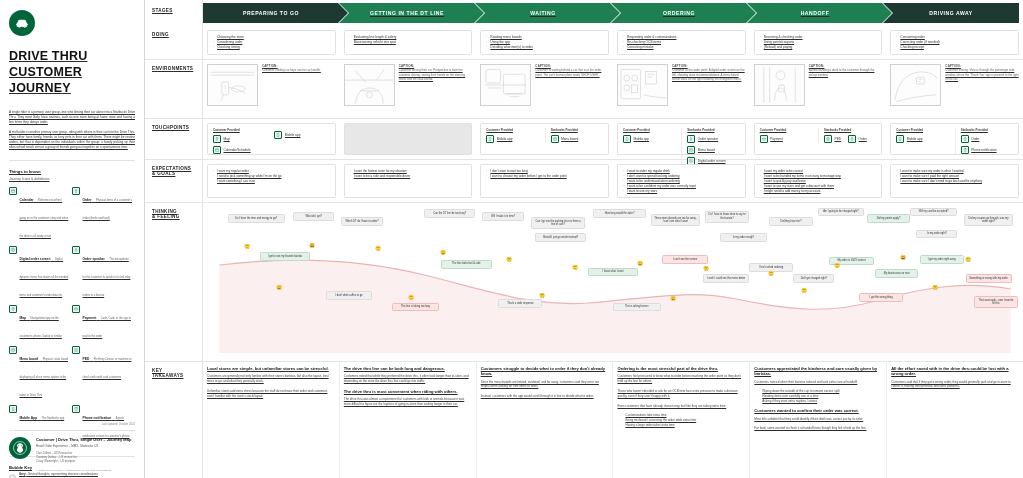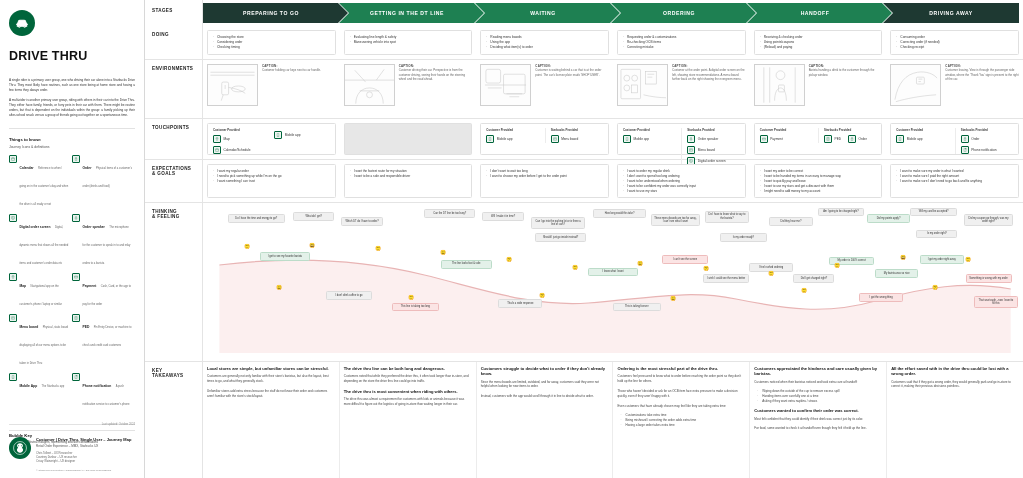--- a/index.html
+++ b/index.html
@@ -1,17 +1,17 @@
 <!DOCTYPE html>
 <html><head>
 <meta charset="utf-8">
 <style>
   html,body{margin:0;padding:0;background:#ffffff;}
   body{width:1023px;height:478px;overflow:hidden;font-family:"Liberation Sans",sans-serif;color:#2b2b2b;}
-  .page{position:relative;width:1023px;height:478px;display:flex;}
+  .page{position:relative;width:1023px;height:478px;display:flex;text-decoration:underline;}
 
   
   .sidebar{width:145px;flex:0 0 145px;border-right:1px solid #d8d8d8;position:relative;box-sizing:border-box;padding:10px 9px 0 9px;background:#fff;}
   .logo-badge{width:26px;height:26px;border-radius:50%;background:#00653b;display:flex;align-items:center;justify-content:center;margin-bottom:12px;}
   .logo-badge svg{width:16px;height:16px;}
   .title-main{font-size:12.5px;font-weight:bold;line-height:1.28;letter-spacing:.2px;color:#111;}
   .intro{margin-top:14px;font-size:3.1px;line-height:1.62;color:#333;text-align:justify;}
   .intro p{margin:0 0 5px 0;}
   .sb-divider{border:0;border-top:1px solid #e2e2e2;margin:10px 0 8px 0;}
 
@@ -118,20 +118,21 @@
     <div class="logo-badge">
       <svg viewBox="0 0 24 24" fill="none" stroke="#ffffff" stroke-width="1.6">
         <path d="M3 14h18M5 14l1.6-4.4A2 2 0 0 1 8.5 8h7a2 2 0 0 1 1.9 1.6L19 14v3H5v-3z" fill="#fff" stroke="#fff"></path>
         <circle cx="8" cy="17" r="1.2" fill="#00653b"></circle>
           <circle cx="16" cy="17" r="1.2" fill="#00653b"></circle>
       </svg>
     </div>
 
     <div class="title-main">
       <div>DRIVE THRU</div>
+      <div>CUSTOMER JOURNEY</div>
     </div>
 
     <div class="intro">
       <p>A single rider is a primary user group, one who driving their car alone into a Starbucks Drive Thru. They most likely have routines, such as one store being at home store and having a few items they always order.</p>
       <p>A multi-rider is another primary user group, riding with others in their car into the Drive Thru. They either have family, friends, or furry pets in their car with them. There might be routine orders, but that is dependent on the individuals within the group: a family picking up their after-school snack versus a group of friends going out together on a spontaneous time.</p>
     </div>
 
     <hr class="sb-divider">
 
     <div class="sb-h">Things to know:</div>

